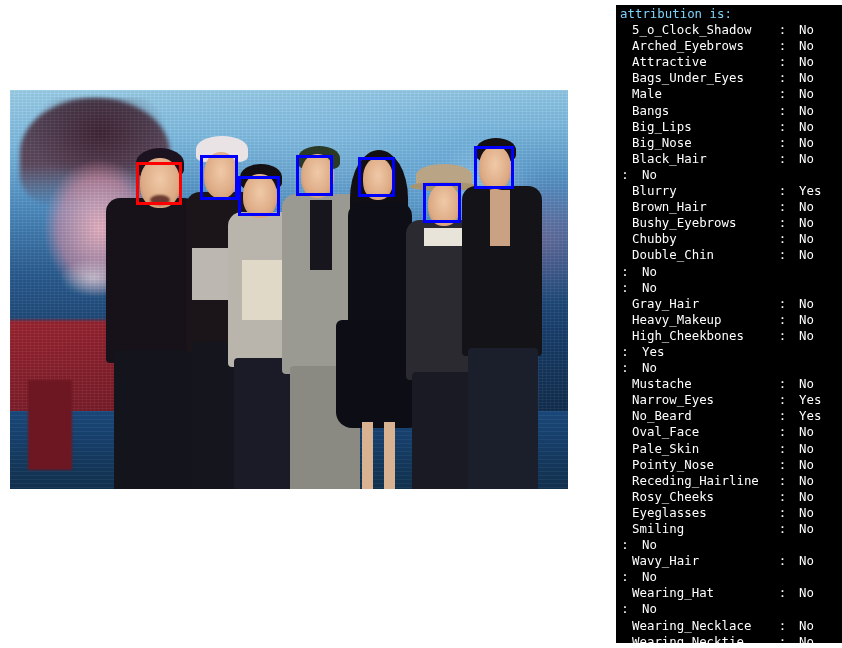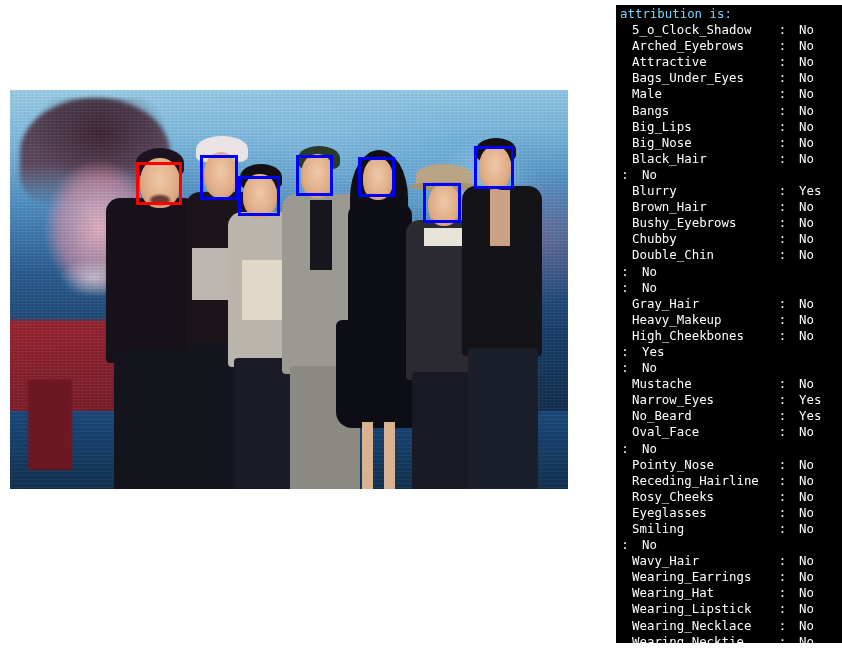--- a/index.html
+++ b/index.html
@@ -306,27 +306,27 @@
       <div class="attr-row"><span class="attr-colon">:</span><span class="attr-value">No</span></div>
       <div class="attr-row"><span class="attr-label">Gray_Hair</span><span class="attr-colon">:</span><span class="attr-value">No</span></div>
       <div class="attr-row"><span class="attr-label">Heavy_Makeup</span><span class="attr-colon">:</span><span class="attr-value">No</span></div>
       <div class="attr-row"><span class="attr-label">High_Cheekbones</span><span class="attr-colon">:</span><span class="attr-value">No</span></div>
       <div class="attr-row"><span class="attr-colon">:</span><span class="attr-value">Yes</span></div>
       <div class="attr-row"><span class="attr-colon">:</span><span class="attr-value">No</span></div>
       <div class="attr-row"><span class="attr-label">Mustache</span><span class="attr-colon">:</span><span class="attr-value">No</span></div>
       <div class="attr-row"><span class="attr-label">Narrow_Eyes</span><span class="attr-colon">:</span><span class="attr-value">Yes</span></div>
       <div class="attr-row"><span class="attr-label">No_Beard</span><span class="attr-colon">:</span><span class="attr-value">Yes</span></div>
       <div class="attr-row"><span class="attr-label">Oval_Face</span><span class="attr-colon">:</span><span class="attr-value">No</span></div>
-      <div class="attr-row"><span class="attr-colon">:</span><span class="attr-value">No</span></div>
+      <div class="attr-row"><span class="attr-label">Pale_Skin</span><span class="attr-colon">:</span><span class="attr-value">No</span></div>
       <div class="attr-row"><span class="attr-label">Pointy_Nose</span><span class="attr-colon">:</span><span class="attr-value">No</span></div>
       <div class="attr-row"><span class="attr-label">Receding_Hairline</span><span class="attr-colon">:</span><span class="attr-value">No</span></div>
       <div class="attr-row"><span class="attr-label">Rosy_Cheeks</span><span class="attr-colon">:</span><span class="attr-value">No</span></div>
       <div class="attr-row"><span class="attr-label">Eyeglasses</span><span class="attr-colon">:</span><span class="attr-value">No</span></div>
       <div class="attr-row"><span class="attr-label">Smiling</span><span class="attr-colon">:</span><span class="attr-value">No</span></div>
       <div class="attr-row"><span class="attr-colon">:</span><span class="attr-value">No</span></div>
       <div class="attr-row"><span class="attr-label">Wavy_Hair</span><span class="attr-colon">:</span><span class="attr-value">No</span></div>
-      <div class="attr-row"><span class="attr-label">Wearing_Earrings</span><span class="attr-colon">:</span><span class="attr-value">No</span></div>
+      <div class="attr-row"><span class="attr-colon">:</span><span class="attr-value">No</span></div>
       <div class="attr-row"><span class="attr-label">Wearing_Hat</span><span class="attr-colon">:</span><span class="attr-value">No</span></div>
-      <div class="attr-row"><span class="attr-label">Wearing_Lipstick</span><span class="attr-colon">:</span><span class="attr-value">No</span></div>
+      <div class="attr-row"><span class="attr-colon">:</span><span class="attr-value">No</span></div>
       <div class="attr-row"><span class="attr-label">Wearing_Necklace</span><span class="attr-colon">:</span><span class="attr-value">No</span></div>
       <div class="attr-row"><span class="attr-label">Wearing_Necktie</span><span class="attr-colon">:</span><span class="attr-value">No</span></div>
     </div>
 </div>
 
 </body></html>

